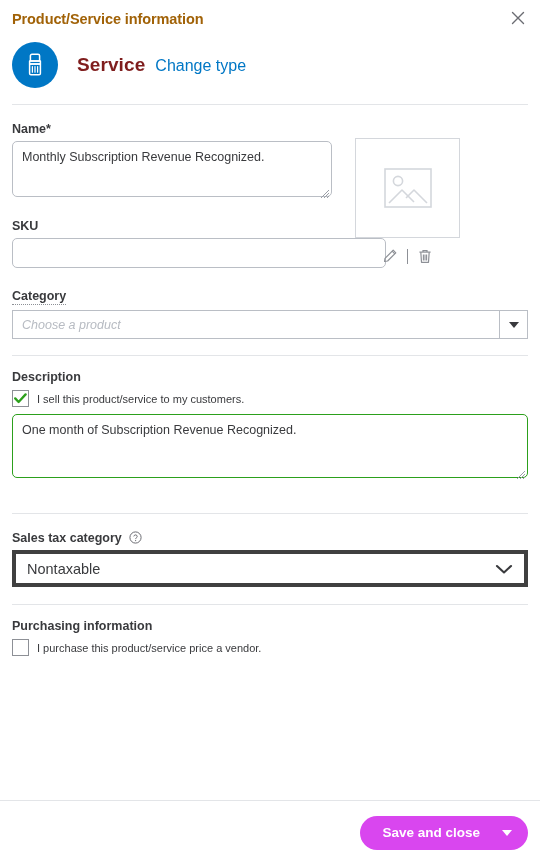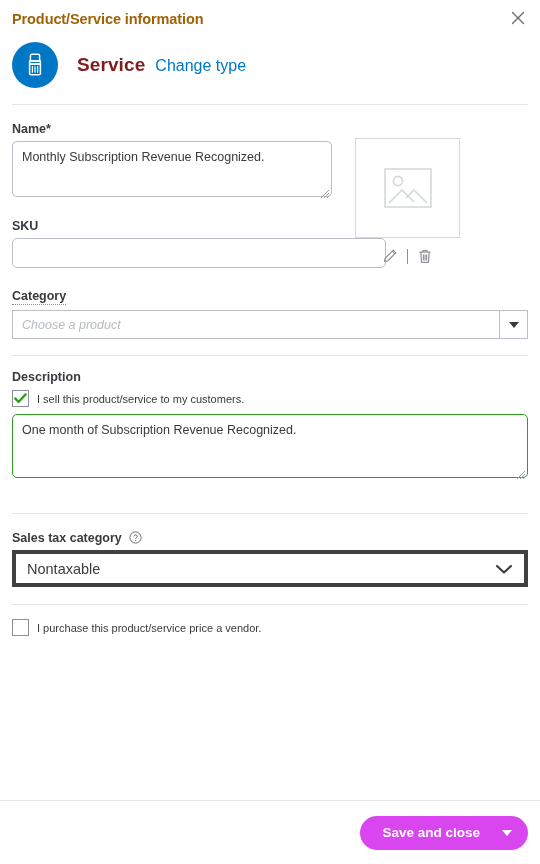--- a/index.html
+++ b/index.html
@@ -448,20 +448,21 @@
     </svg>
   </div>
 
   <div style="height:17px"></div>
 </div>
 
 <div class="rule"></div>
 <div style="height:14px"></div>
 
 <div class="body-area">
+  <div class="section-title">Purchasing information</div>
   <div class="check-row">
     <span class="cb"></span>
     <span class="cb-label">I purchase this product/service price a vendor.</span>
   </div>
 </div>
 
 <div class="footer">
   <button class="save-btn">
     <span>Save and close</span>
     <span class="caret"></span>

